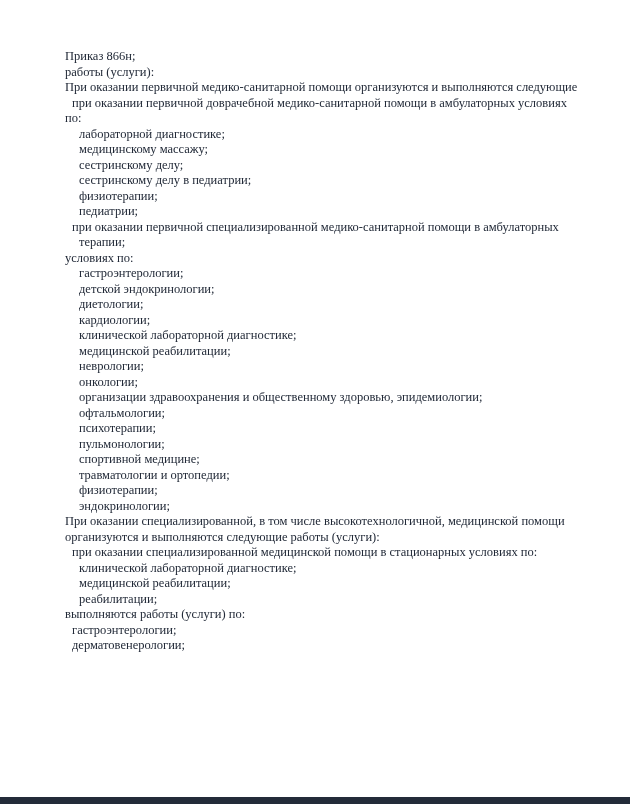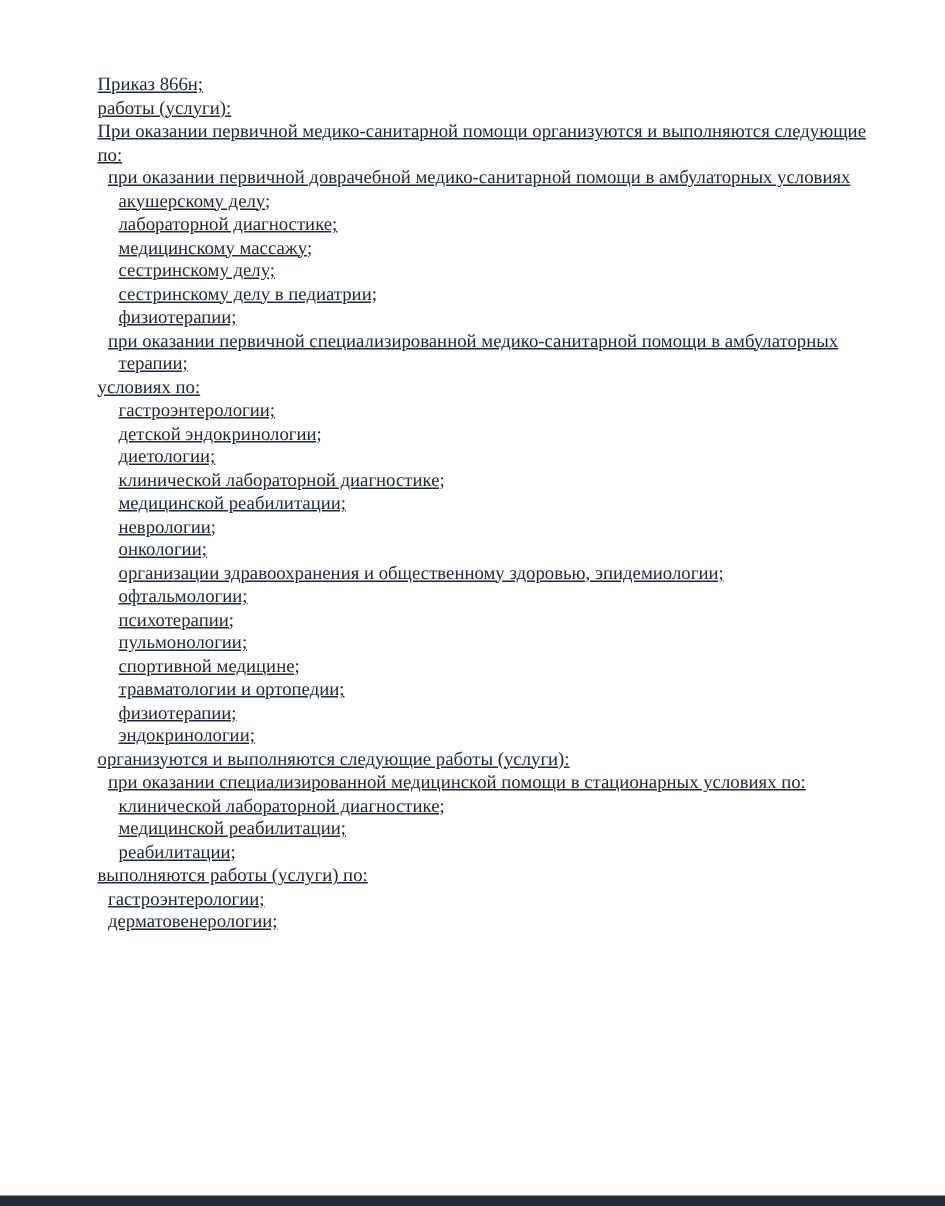--- a/index.html
+++ b/index.html
@@ -25,21 +25,20 @@
     position: absolute;
     top: 49px;
     left: 65px;
     right: 38px;
     color: var(--text-color, #222a38);
     font-size: 12.5px;
     line-height: 15.5px;
   }
   .line {
     white-space: nowrap;
-    text-decoration: underline;
   }
   .indent-0 { padding-left: 0; }
   .indent-1 { padding-left: 7px; }
   .indent-2 { padding-left: 14px; }
   .bottom-bar {
     position: absolute;
     left: 0;
     bottom: 0;
     width: 630px;
     height: 7px;
@@ -47,46 +46,48 @@
   }
 </style>
 </head>
 <body>
 
 <div class="page">
   <div class="doc" id="doc-lines">
       <div class="line indent-0">Приказ 866н;</div>
       <div class="line indent-0">работы (услуги):</div>
       <div class="line indent-0">При оказании первичной медико-санитарной помощи организуются и выполняются следующие</div>
+      <div class="line indent-1">при оказании первичной доврачебной медико-санитарной помощи в амбулаторных условиях</div>
       <div class="line indent-0">по:</div>
-      <div class="line indent-1">при оказании первичной доврачебной медико-санитарной помощи в амбулаторных условиях</div>
-      <div class="line indent-2">акушерскому делу;</div>
       <div class="line indent-2">лабораторной диагностике;</div>
       <div class="line indent-2">медицинскому массажу;</div>
       <div class="line indent-2">сестринскому делу;</div>
       <div class="line indent-2">сестринскому делу в педиатрии;</div>
       <div class="line indent-2">физиотерапии;</div>
+      <div class="line indent-2">педиатрии;</div>
       <div class="line indent-1">при оказании первичной специализированной медико-санитарной помощи в амбулаторных</div>
       <div class="line indent-2">терапии;</div>
       <div class="line indent-0">условиях по:</div>
       <div class="line indent-2">гастроэнтерологии;</div>
       <div class="line indent-2">детской эндокринологии;</div>
       <div class="line indent-2">диетологии;</div>
+      <div class="line indent-2">кардиологии;</div>
       <div class="line indent-2">клинической лабораторной диагностике;</div>
       <div class="line indent-2">медицинской реабилитации;</div>
       <div class="line indent-2">неврологии;</div>
       <div class="line indent-2">онкологии;</div>
       <div class="line indent-2">организации здравоохранения и общественному здоровью, эпидемиологии;</div>
       <div class="line indent-2">офтальмологии;</div>
       <div class="line indent-2">психотерапии;</div>
       <div class="line indent-2">пульмонологии;</div>
       <div class="line indent-2">спортивной медицине;</div>
       <div class="line indent-2">травматологии и ортопедии;</div>
       <div class="line indent-2">физиотерапии;</div>
       <div class="line indent-2">эндокринологии;</div>
+      <div class="line indent-0">При оказании специализированной, в том числе высокотехнологичной, медицинской помощи</div>
       <div class="line indent-0">организуются и выполняются следующие работы (услуги):</div>
       <div class="line indent-1">при оказании специализированной медицинской помощи в стационарных условиях по:</div>
       <div class="line indent-2">клинической лабораторной диагностике;</div>
       <div class="line indent-2">медицинской реабилитации;</div>
       <div class="line indent-2">реабилитации;</div>
       <div class="line indent-0">выполняются работы (услуги) по:</div>
       <div class="line indent-1">гастроэнтерологии;</div>
       <div class="line indent-1">дерматовенерологии;</div>
     </div>
   <div class="bottom-bar"></div>

